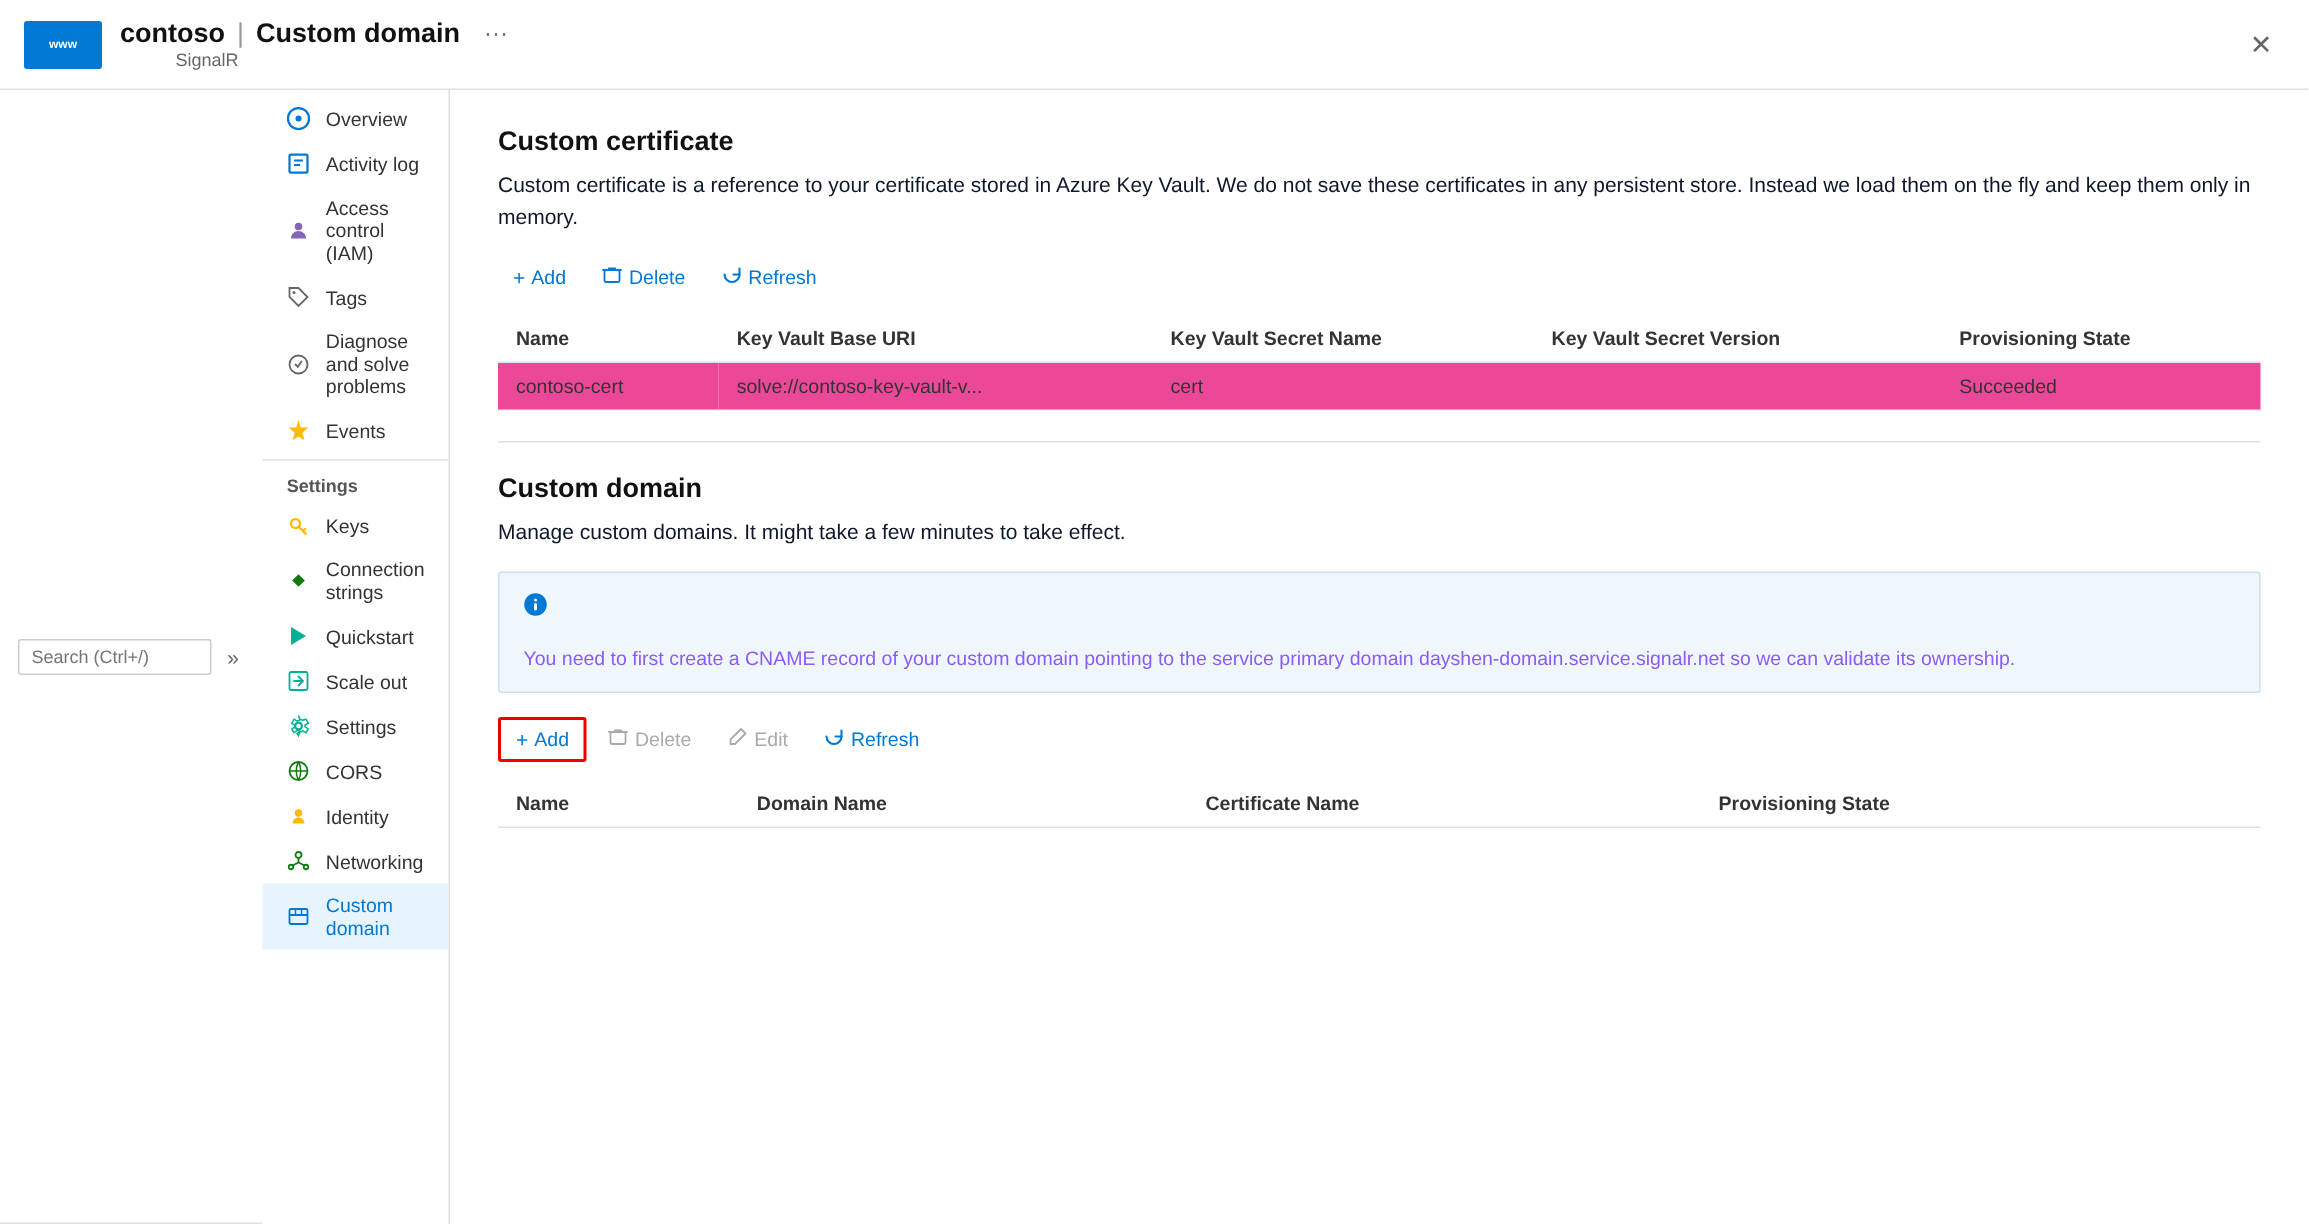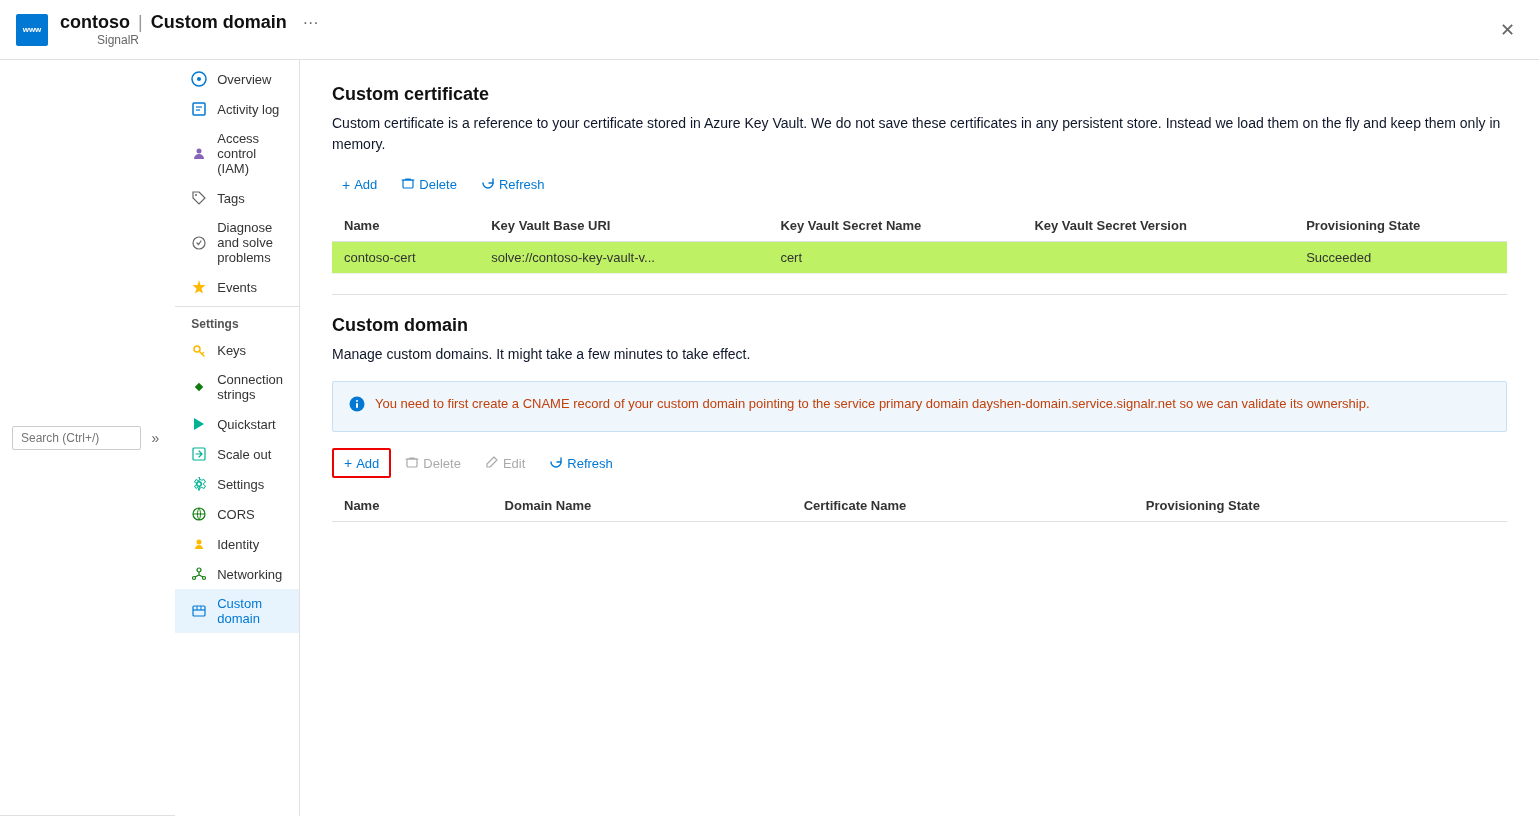--- a/index.html
+++ b/index.html
@@ -6,21 +6,21 @@
     body { font-family: 'Segoe UI', Arial, sans-serif; font-size: 13px; background: #fff; color: #333; display: flex; flex-direction: column; height: 816px; overflow: hidden; }
     
     
     .title-bar {
       display: flex; align-items: center; justify-content: space-between;
       padding: 8px 16px; border-bottom: 1px solid #e0e0e0; min-height: 60px;
       background: #fff;
     }
     .title-bar-left { display: flex; align-items: center; gap: 12px; }
     .title-icon {
-      width: 32px; height: 32px; background: #0078d4;
+      width: 52px; height: 32px; background: #0078d4;
       display: flex; align-items: center; justify-content: center;
       color: white; font-size: 10px; font-weight: bold; border-radius: 2px;
     }
     .title-text h1 { font-size: 18px; font-weight: 600; color: #111; display: flex; align-items: center; gap: 8px; justify-content: flex-end; }
     .title-text h1 .separator { color: #999; font-weight: 300; }
     .title-text .subtitle { font-size: 12px; color: #666; margin-left: 37px; }
     .close-btn { font-size: 18px; cursor: pointer; color: #666; background: none; border: none; padding: 4px 8px; }
     
     
     .main-layout { display: flex; flex: 1; overflow: hidden; }
@@ -75,27 +75,27 @@
       color: #0078d4;
     }
     
     
     .data-table { width: 100%; border-collapse: collapse; font-size: 13px; }
     .data-table th {
       text-align: left; padding: 8px 12px; font-weight: 600; color: #333;
       border-bottom: 1px solid #e0e0e0; background: #fff;
     }
     .data-table td { padding: 8px 12px; border-bottom: 1px solid #f0f0f0; color: #333; }
-    .data-table tr.selected td { background: #bef264; }
+    .data-table tr.selected td { background: #ec4899; }
     
     
     .info-box {
       background: #eff6fc; border: 1px solid #c7e0f4; border-radius: 2px;
       padding: 12px 16px; margin: 12px 0 16px; display: flex; align-items: flex-start; gap: 10px;
-      font-size: 13px; color: #c2410c; line-height: 1.5;
+      font-size: 13px; color: #8b5cf6; line-height: 1.5; flex-direction: column;
     }
     .info-icon { color: #0078d4; font-size: 16px; flex-shrink: 0; margin-top: 1px; }
     
     
     .section-divider { border: none; border-top: 1px solid #e0e0e0; margin: 20px 0; }
     
     
     .icon-blue { color: #0078d4; }
     .icon-green { color: #107c10; }
     .icon-purple { color: #8764b8; }

